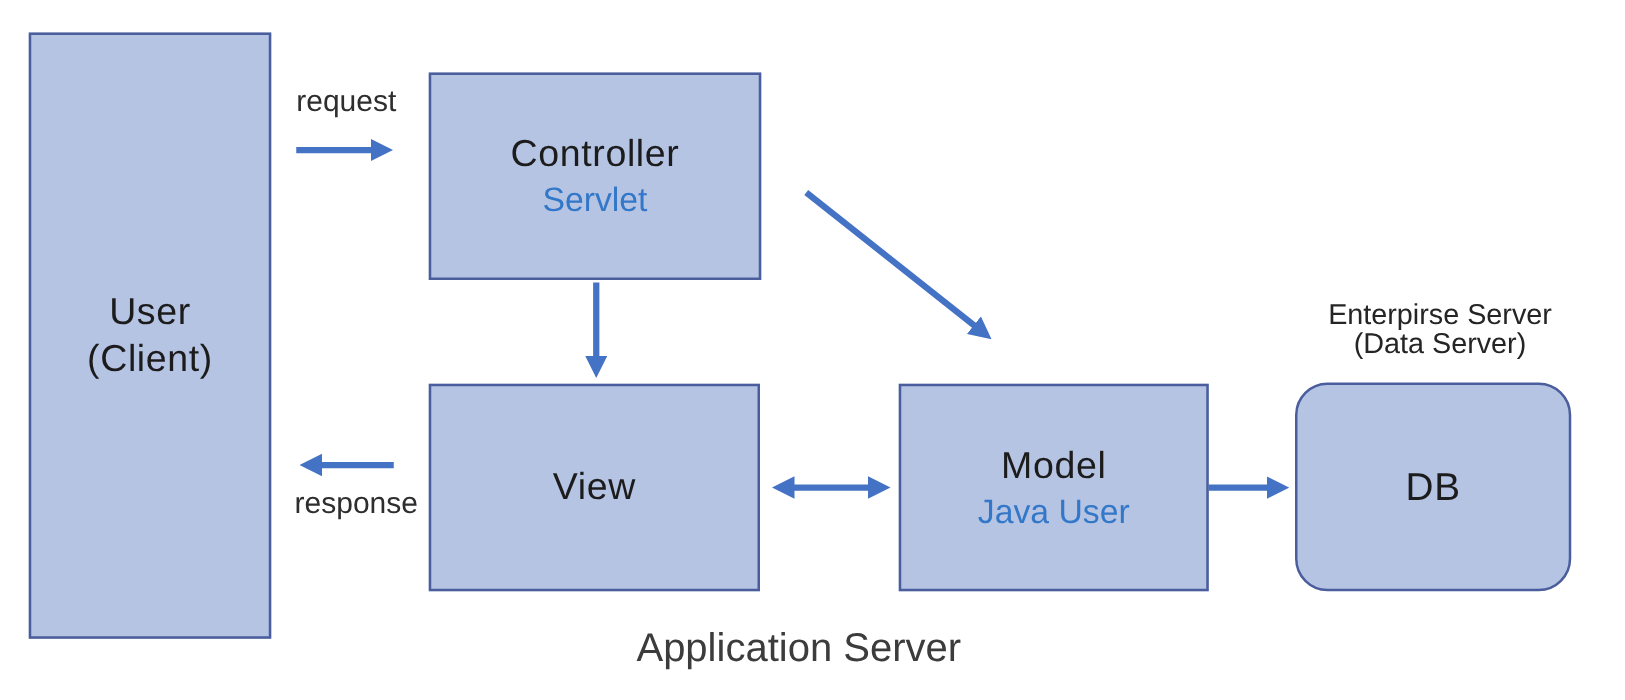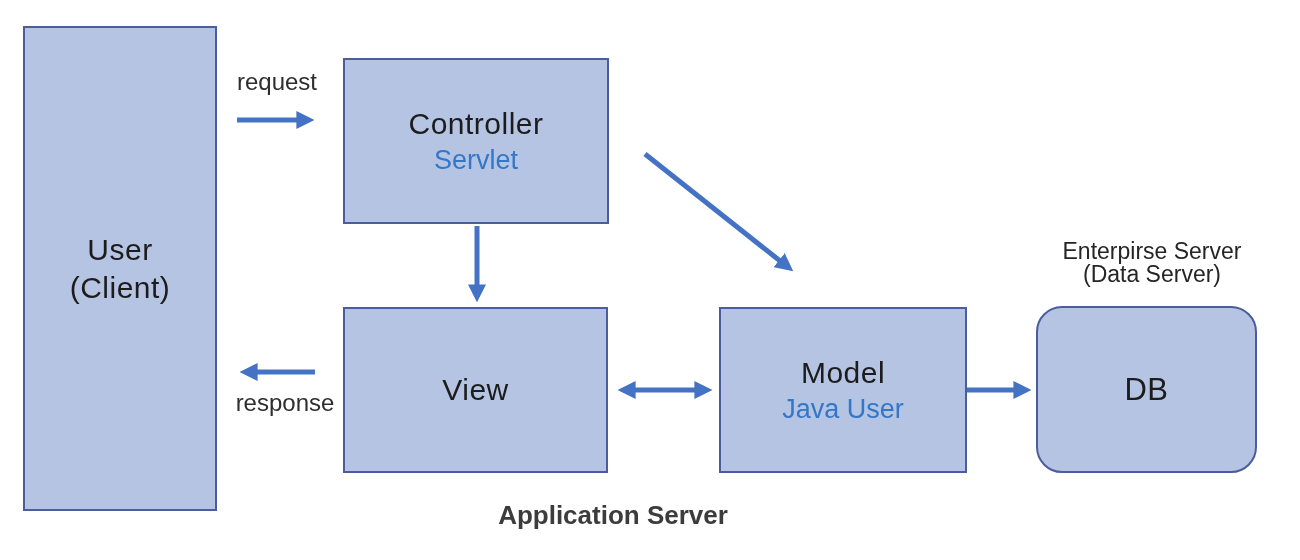--- a/index.html
+++ b/index.html
@@ -56,21 +56,21 @@
     font-size:24px;
     text-align:center;
   }
   .lbl-request{left:217px;top:68px;width:120px;}
   .lbl-response{left:223px;top:389px;width:124px;}
   .zone-label{
     position:absolute;
     color:#3c3c3c;
     text-align:center;
   }
-  .lbl-app-server{left:463px;top:500px;width:300px;font-size:26px;font-weight:bold;}
+  .lbl-app-server{left:489px;top:500px;width:300px;font-size:32px;}
   .lbl-ent-server{left:1032px;top:240px;width:240px;font-size:23px;line-height:23px;color:#252525;}
 </style>
 </head>
 <body>
 
 <div class="stage">
 
   <svg class="arrows" viewBox="0 0 1300 560" xmlns="http://www.w3.org/2000/svg">
     <defs>
       <marker id="ah" viewBox="0 0 10 10" refX="7" refY="5" markerWidth="3.6" markerHeight="3.6" orient="auto">

